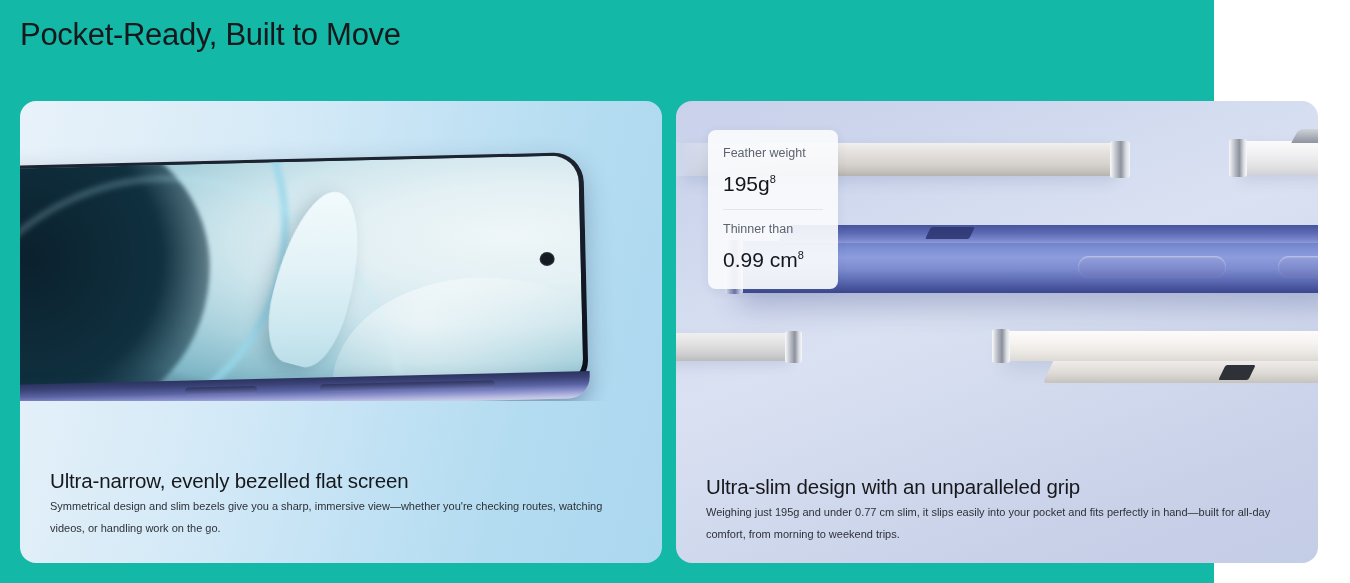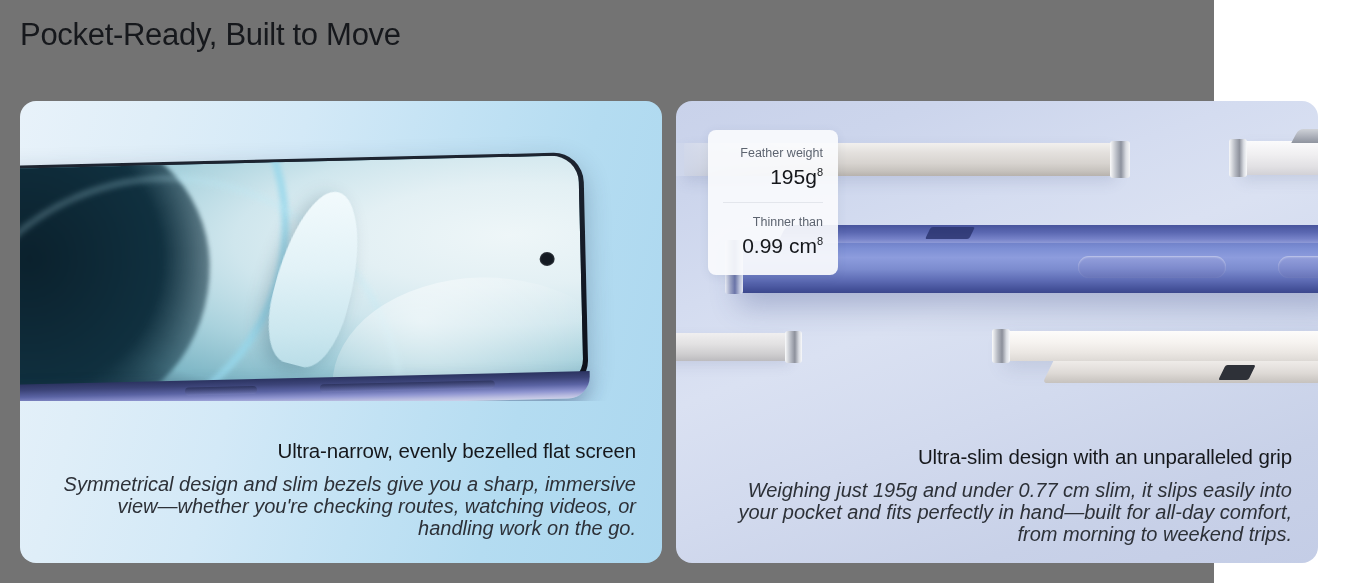--- a/index.html
+++ b/index.html
@@ -10,22 +10,21 @@
     height: 583px;
     background: #ffffff;
     font-family: "Liberation Sans", sans-serif;
     overflow: hidden;
   }
 
   .page {
     position: relative;
     width: 1214px;
     height: 583px;
-    background: #737373;
-    text-align: right;
+    background: #14b8a6;
   }
 
   
   .section-title {
     position: absolute;
     left: 20px;
     top: 14px;
     font-size: 31px;
     line-height: 42px;
     font-weight: 400;
@@ -377,21 +376,21 @@
     line-height: 18px;
     color: #5d6470;
     font-weight: 400;
     white-space: nowrap;
   }
   .stat-value {
     font-size: 21px;
     line-height: 28px;
     color: #15171b;
     font-weight: 400;
-    margin-top: 1px;
+    margin-top: 8px;
     white-space: nowrap;
   }
   .stat-value sup {
     font-size: 11px;
     vertical-align: super;
     line-height: 0;
   }
   .stat-divider {
     height: 1px;
     background: #e3e6ec;
@@ -406,29 +405,28 @@
     bottom: 18px;
   }
   .card-left .card-text { bottom: 24px; }
 
   .card-heading {
     font-size: 20.5px;
     line-height: 28px;
     font-weight: 400;
     color: #16181c;
     letter-spacing: -0.15px;
-    margin-bottom: 8px;
+    margin-bottom: 0;
   }
   .card-body {
-    font-size: 20px;
+    font-size: 11px;
     line-height: 22px;
     font-weight: 400;
     color: #2d3138;
     max-width: 600px;
-    font-style: italic;
   }
 </style>
 </head>
 <body>
 
 <div class="page">
 
   <h2 class="section-title">Pocket-Ready, Built to Move</h2>
 
   <div class="cards">

